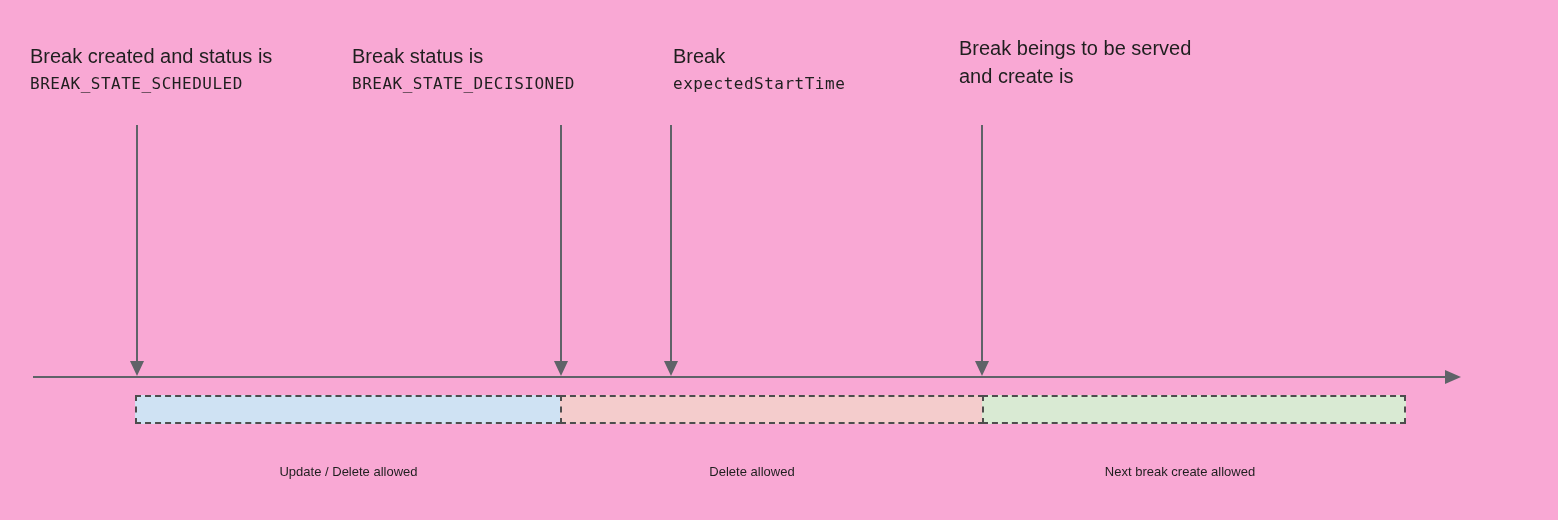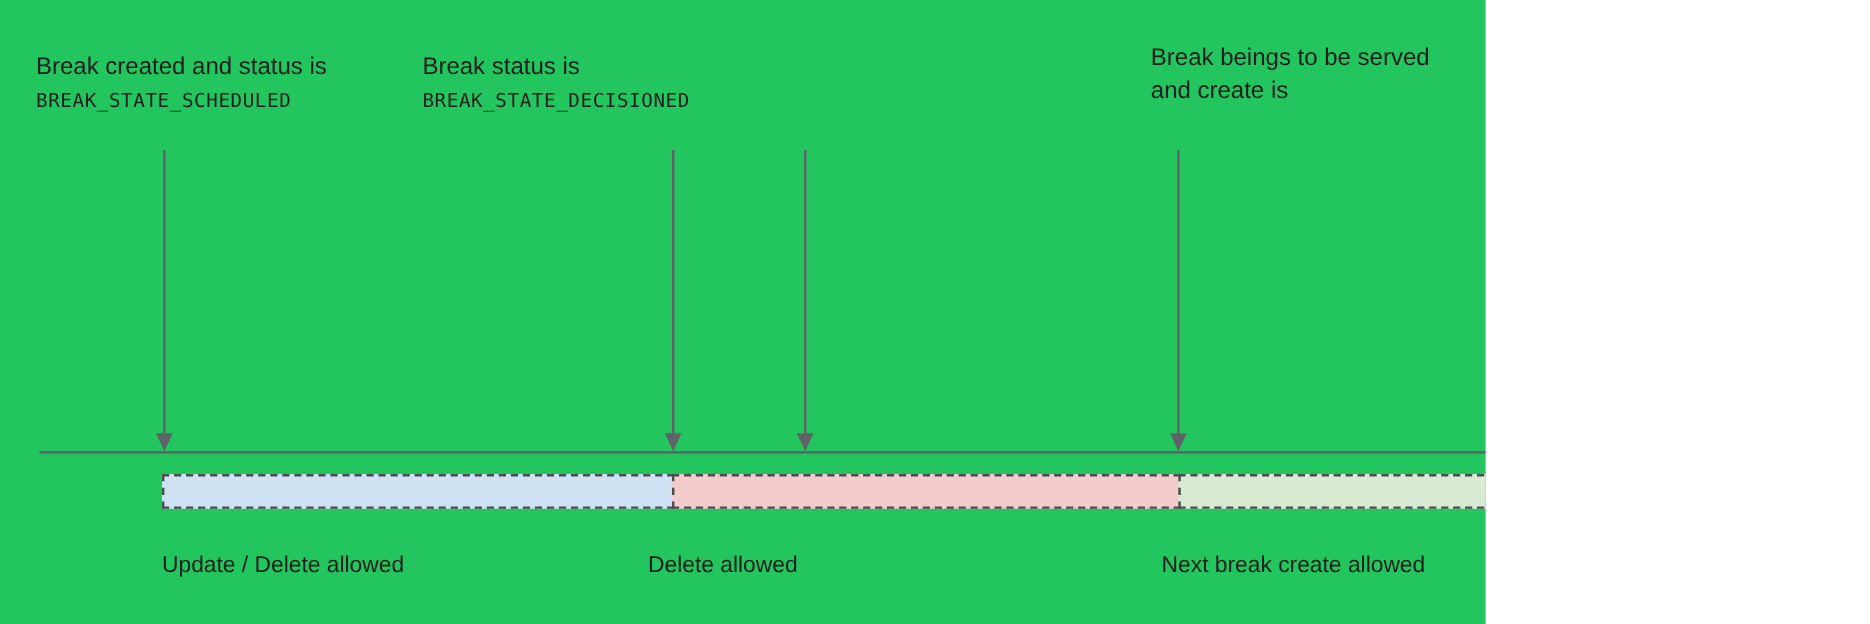--- a/index.html
+++ b/index.html
@@ -8,23 +8,23 @@
     --segment-border: #4d4d4d;
     --segment-blue: #cfe2f3;
     --segment-red: #f4cccc;
     --segment-green: #d9ead3;
   }
   * { margin: 0; padding: 0; box-sizing: border-box; }
   html, body { background: #ffffff; }
   body { font-family: "Liberation Sans", sans-serif; color: var(--text); }
   .canvas {
     position: relative;
-    width: 1238px;
+    width: 1558px;
     height: 520px;
-    background: #22c55e;
+    background: #f9a8d4;
     overflow: hidden;
   }
   .annotation {
     position: absolute;
     font-size: 20px;
     line-height: 28px;
     white-space: nowrap;
   }
   .annotation .code {
     font-family: "DejaVu Sans Mono", monospace;
@@ -60,42 +60,46 @@
   }
   .segment {
     position: absolute; top: 395px; height: 29px;
     border: 2px dashed var(--segment-border);
   }
   .segment.blue  { left: 135px; width: 427px; background: var(--segment-blue); }
   .segment.red   { left: 560px; width: 424px; background: var(--segment-red); }
   .segment.green { left: 982px; width: 424px; background: var(--segment-green); }
   .segment-label {
     position: absolute; top: 459px;
-    font-size: 19px; line-height: 26px;
-    text-align: left; white-space: nowrap;
+    font-size: 13px; line-height: 26px;
+    text-align: center; white-space: nowrap;
   }
   .segment-label.blue  { left: 135px; width: 427px; }
   .segment-label.red   { left: 540px; width: 424px; }
   .segment-label.green { left: 968px; width: 424px; }
 </style>
 </head>
 <body>
 
 <div class="canvas">
 
   <div class="annotation" style="left:30px; top:42px;">
     <div>Break created and status is</div>
     <div class="code">BREAK_STATE_SCHEDULED</div>
   </div>
 
   <div class="annotation" style="left:352px; top:42px;">
     <div>Break status is</div>
     <div class="code">BREAK_STATE_DECISIONED</div>
   </div>
 
+  <div class="annotation" style="left:673px; top:42px;">
+    <div>Break</div>
+    <div class="code">expectedStartTime</div>
+  </div>
 
   <div class="annotation" style="left:932px; top:34px;margin-left:27px;">
     <div>Break beings to be served</div>
     <div>and create is</div>
   </div>
 
   <div class="v-arrow" style="left:137px; top:125px; height:251px;">
     <div class="shaft"></div>
     <div class="head"></div>
   </div>

